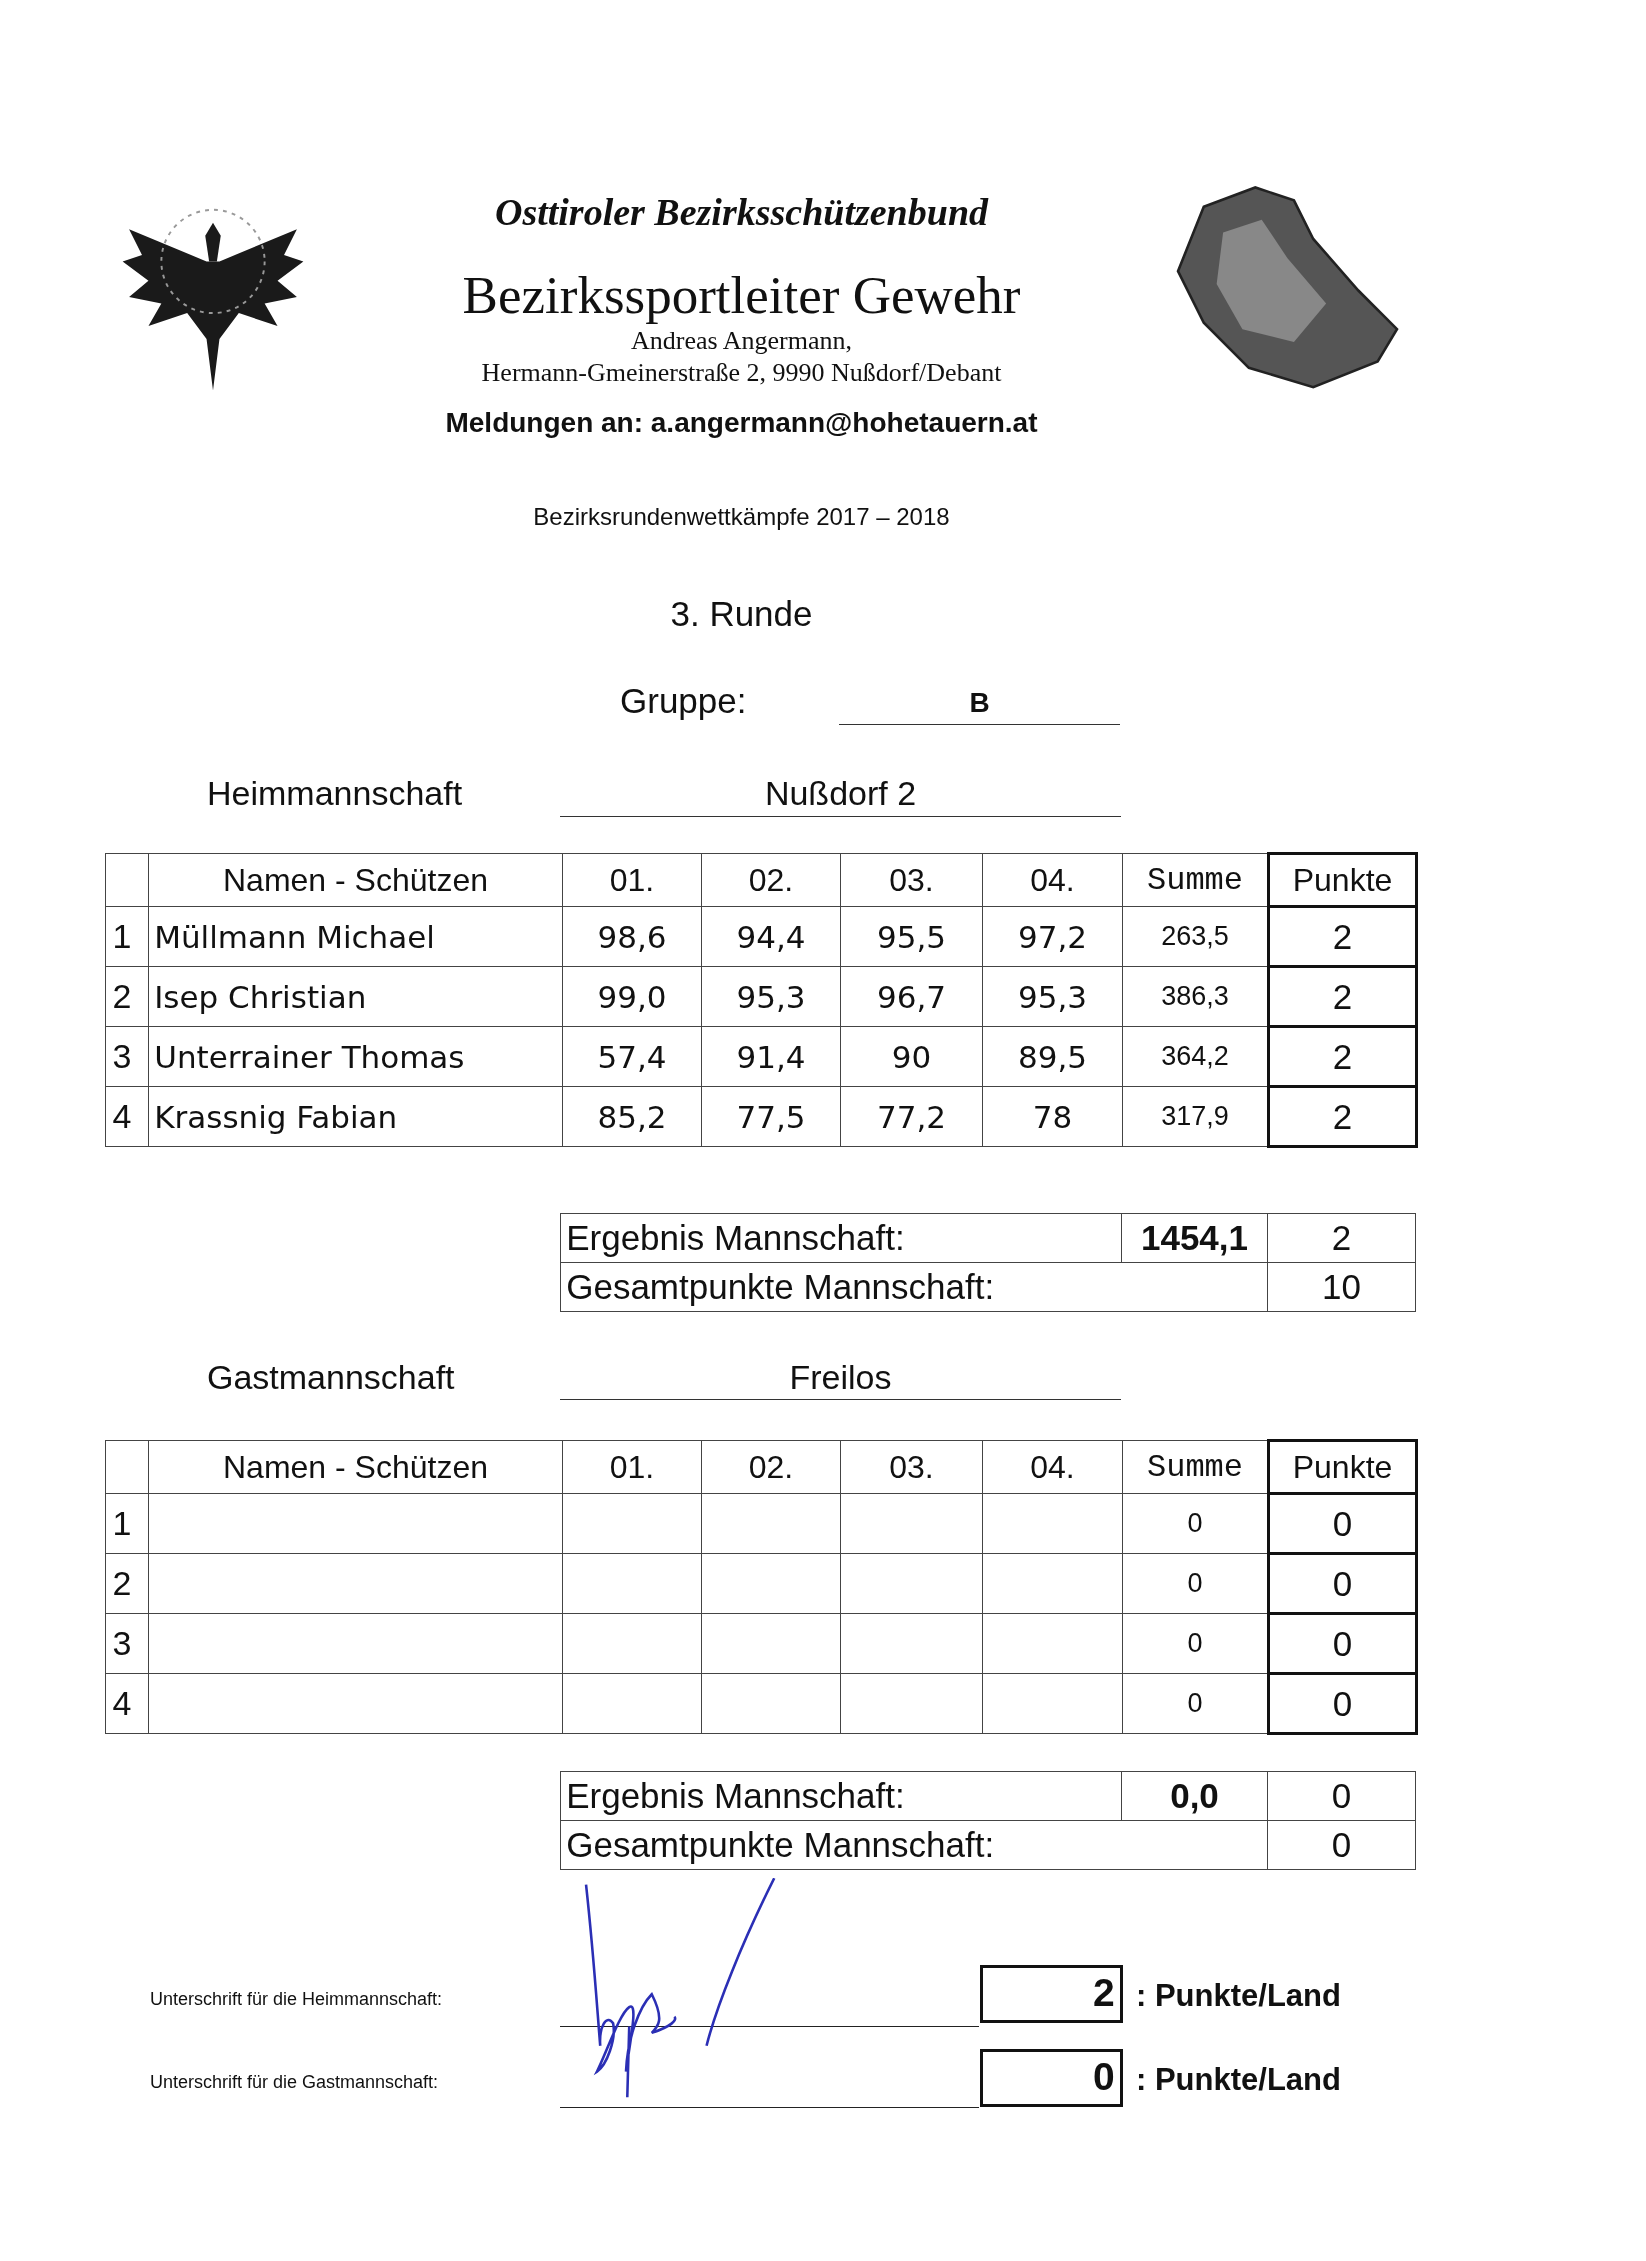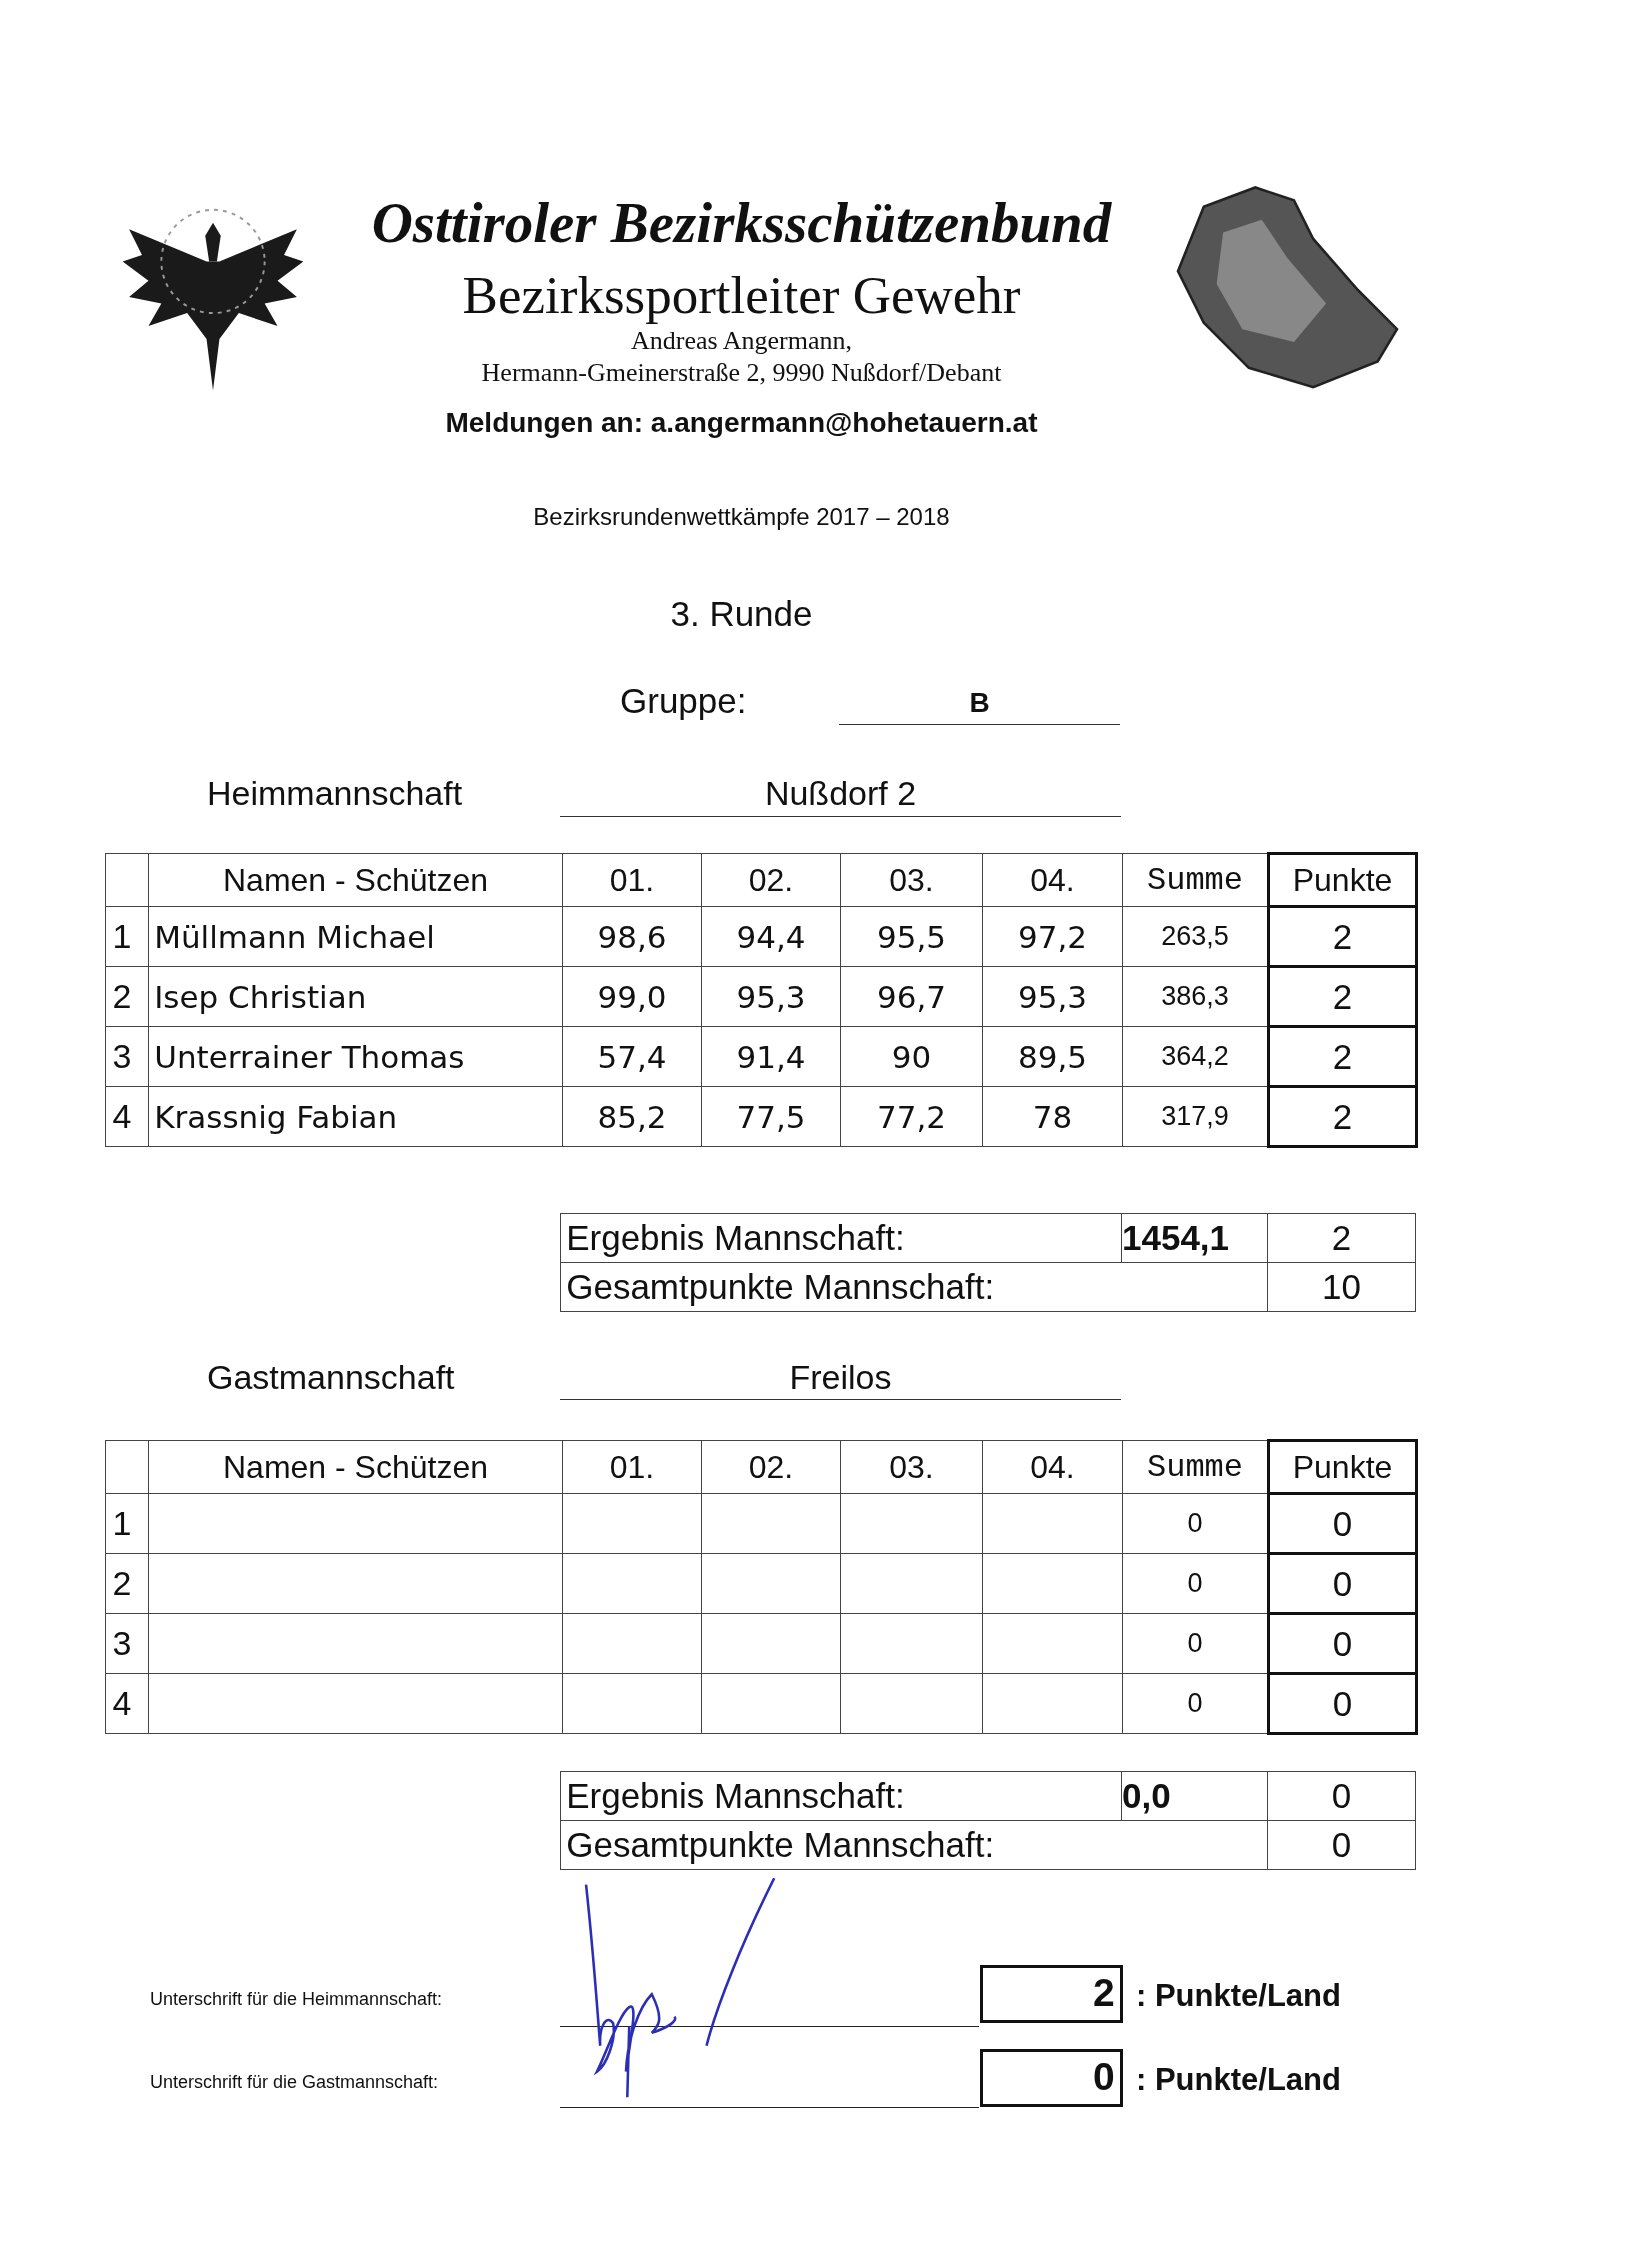--- a/index.html
+++ b/index.html
@@ -1,20 +1,20 @@
 <!DOCTYPE html>
 <html style="font-size:10.3px"><head>
 <meta charset="utf-8">
 <style>
   html, body { margin:0; padding:0; background:#ffffff; }
   body { width:1647px; height:2261px; position:relative; overflow:hidden; color:#111; font-family:"Liberation Sans", sans-serif; }
   .abs { position:absolute; }
   .serif { font-family:"Liberation Serif", serif; }
   .center { text-align:center; }
-  .title-main { left:348px; top:190px; width:787px; font-size:57px; font-weight:bold; font-style:italic; }
+  .title-main { left:348px; top:190px; width:787px; font-size:38px; font-weight:bold; font-style:italic; }
   .title-sub { left:348px; top:265px; width:787px; font-size:53px; }
   .addr1 { left:348px; top:326px; width:787px; font-size:26px; }
   .addr2 { left:348px; top:358px; width:787px; font-size:26px; }
   .mail { left:348px; top:407px; width:787px; font-size:28px; font-weight:bold;text-align:center; }
   .comp { left:348px; top:503px; width:787px; font-size:24px; }
   .runde { left:348px; top:594px; width:787px; font-size:35px; }
   .gruppe-label { left:620px; top:681px; font-size:35px; }
   .gruppe-line { left:839px; top:724px; width:281px; border-bottom:1.9px solid #333; }
   .gruppe-val { left:839px; top:687px; width:281px; font-size:28px; font-weight:bold; }
   .team-label { left:207px; font-size:34px; }
@@ -30,21 +30,21 @@
   table.score td.val { text-align:center; font-family:"DejaVu Sans", sans-serif; font-size:31px; }
   table.score td.sum { text-align:center; font-size:27px; }
   table.score td.pts { text-align:center; border:3.2px solid #111; font-size:35px; }
   table.score td.hsum { text-align:center; font-size:30px;font-family:Liberation Mono, monospace; }
   table.score td.hcol { text-align:center; font-size:28px; }
   table.score td.hpts { text-align:center; border:3.2px solid #111; font-size:30px; }
 
   table.result { position:absolute; left:560px; width:854px; border-collapse:collapse; table-layout:fixed; }
   table.result td { border:1.3px solid #444; height:48px; padding:0; font-size:35px; }
   table.result td.lbl { text-align:left; padding-left:5.2px; }
-  table.result td.rv { text-align:left; font-weight:bold; }
+  table.result td.rv { text-align:center; font-weight:bold; }
   table.result td.rp { text-align:center; }
 
   .sig-label { left:150px; font-size:18px; }
   .sig-line { left:560px; width:419px; border-bottom:1.9px solid #222; }
   .land-box { left:980px; width:143px; height:58px; border:3.9px solid #111; box-sizing:border-box; text-align:right; padding-right:5.2px; font-size:39px; font-weight:bold; line-height:50px; }
   .land-label { left:1136px; font-size:31px; font-weight:bold; }
 </style>
 </head>
 <body>
 

